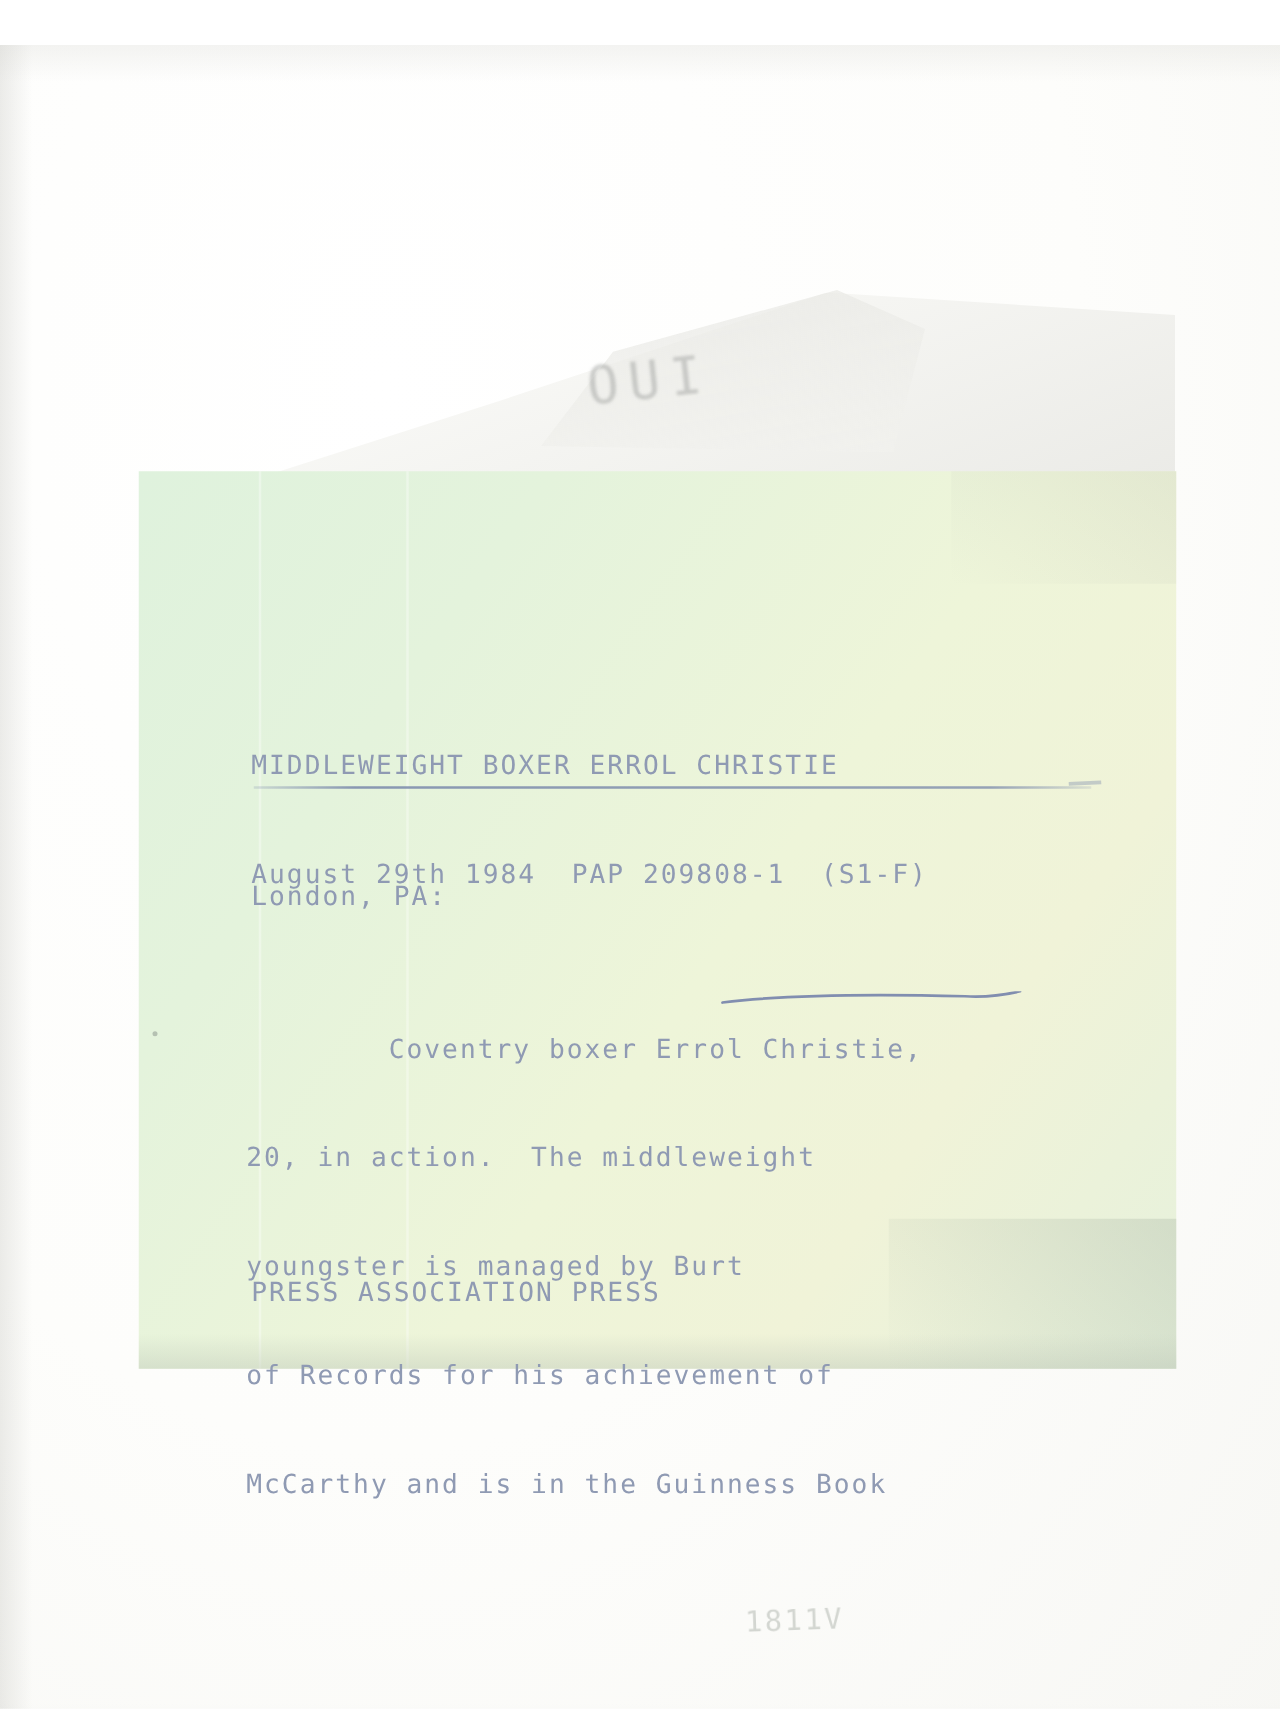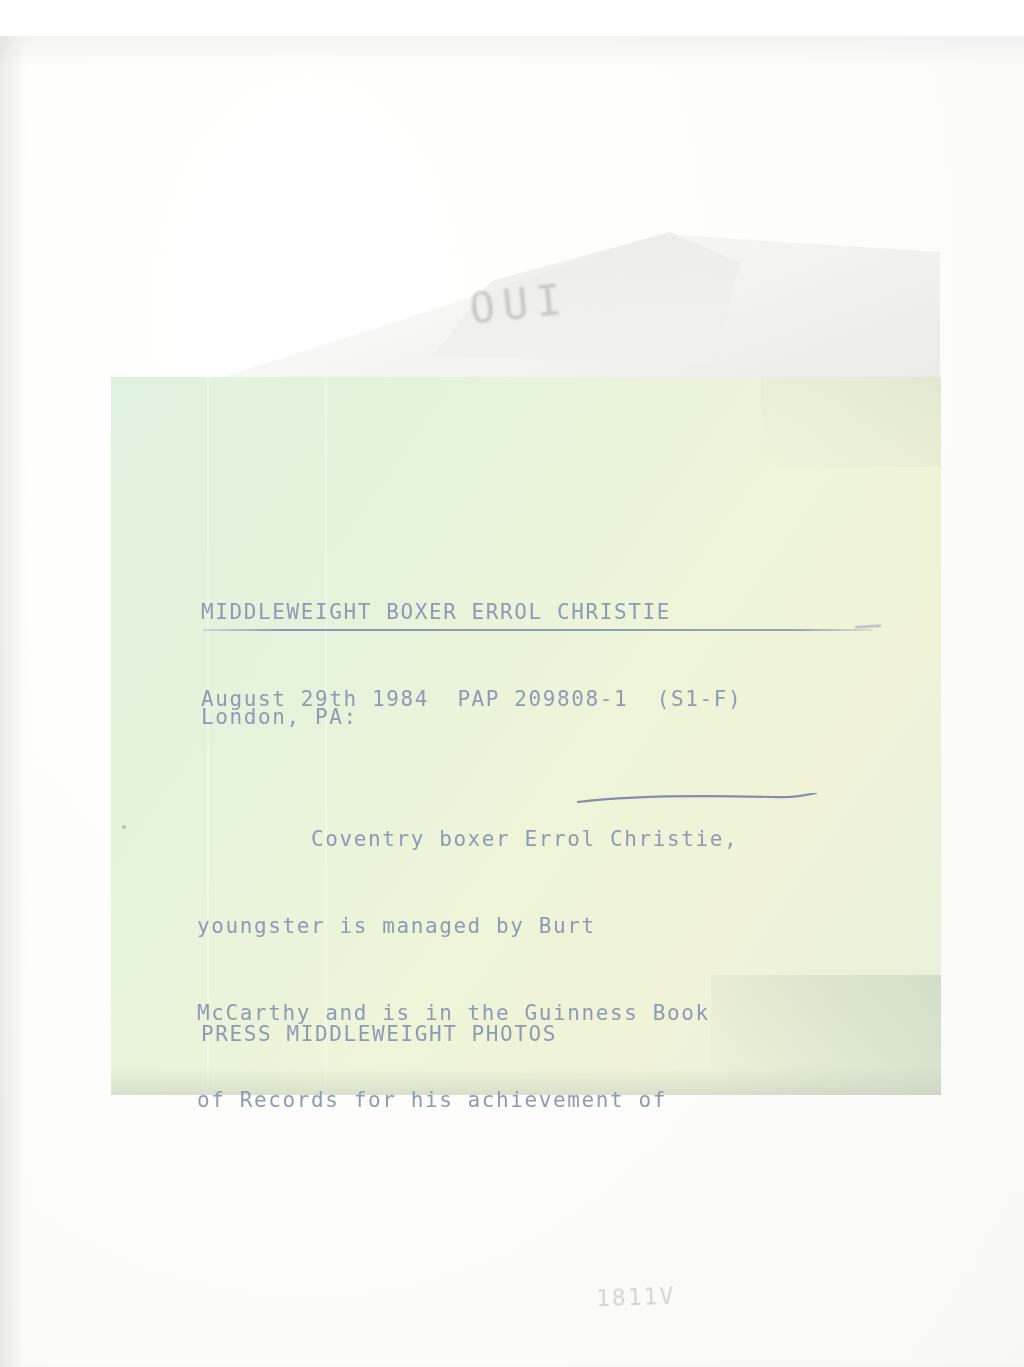--- a/index.html
+++ b/index.html
@@ -208,29 +208,30 @@
       <div>August 29th 1984  PAP 209808-1  (S1-F)</div>
     </div>
 
     <div class="rule"></div>
     <div class="rule-tail"></div>
 
     <div class="typed dateline">London, PA:</div>
 
     <div class="typed body-block">
       <div class="body-line">        Coventry boxer Errol Christie,</div>
+      <div class="body-line">20, in action.  The middleweight</div>
       <div class="body-line">youngster is managed by Burt</div>
+      <div class="body-line">of Records for his achievement of</div>
       <div class="body-line">McCarthy and is in the Guinness Book</div>
-      <div class="body-line">of Records for his achievement of</div>
     </div>
 
     <div class="hand-underline">
       <svg width="246" height="14" viewBox="0 0 246 14">
         <path d="M2 9 C 50 3, 120 2, 196 4 C 216 5, 232 2, 240 0" fill="none" stroke="#6d7ba8" stroke-width="2.2" stroke-linecap="round" opacity="0.85"></path>
       </svg>
     </div>
 
-    <div class="typed footer-block">PRESS MIDDLEWEIGHT PHOTOS</div>
+    <div class="typed footer-block">PRESS ASSOCIATION PRESS</div>
   </div>
 
   <div class="dot-mark"></div>
   <div class="pencil-mark">1811V</div>
 </div>
 
 </body></html>

